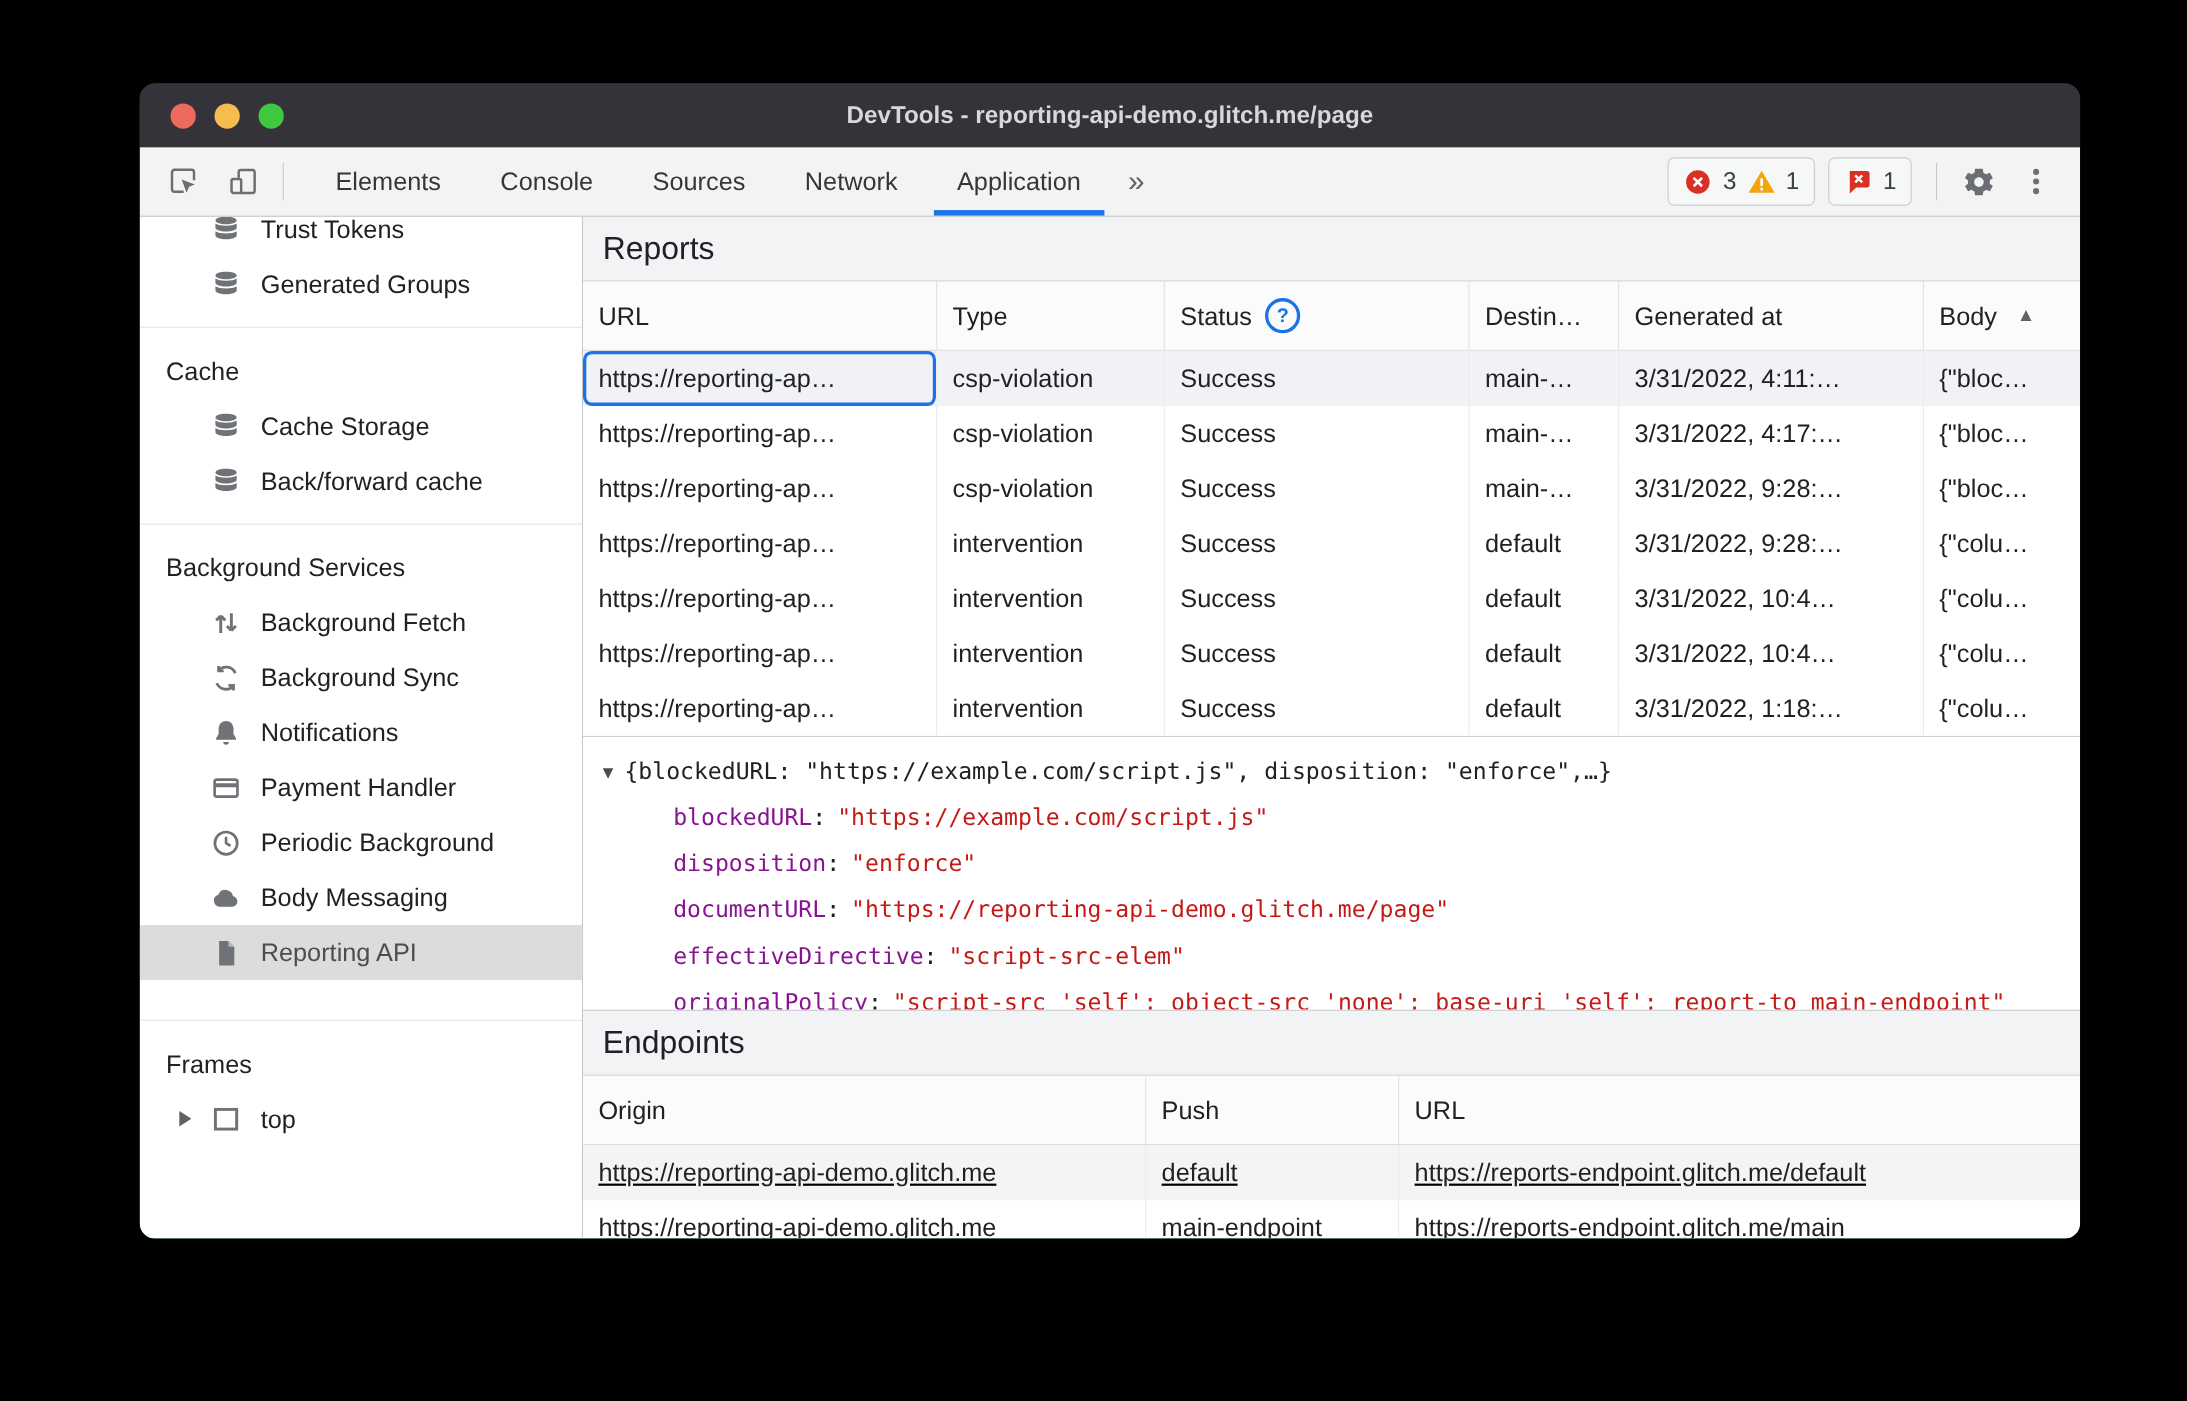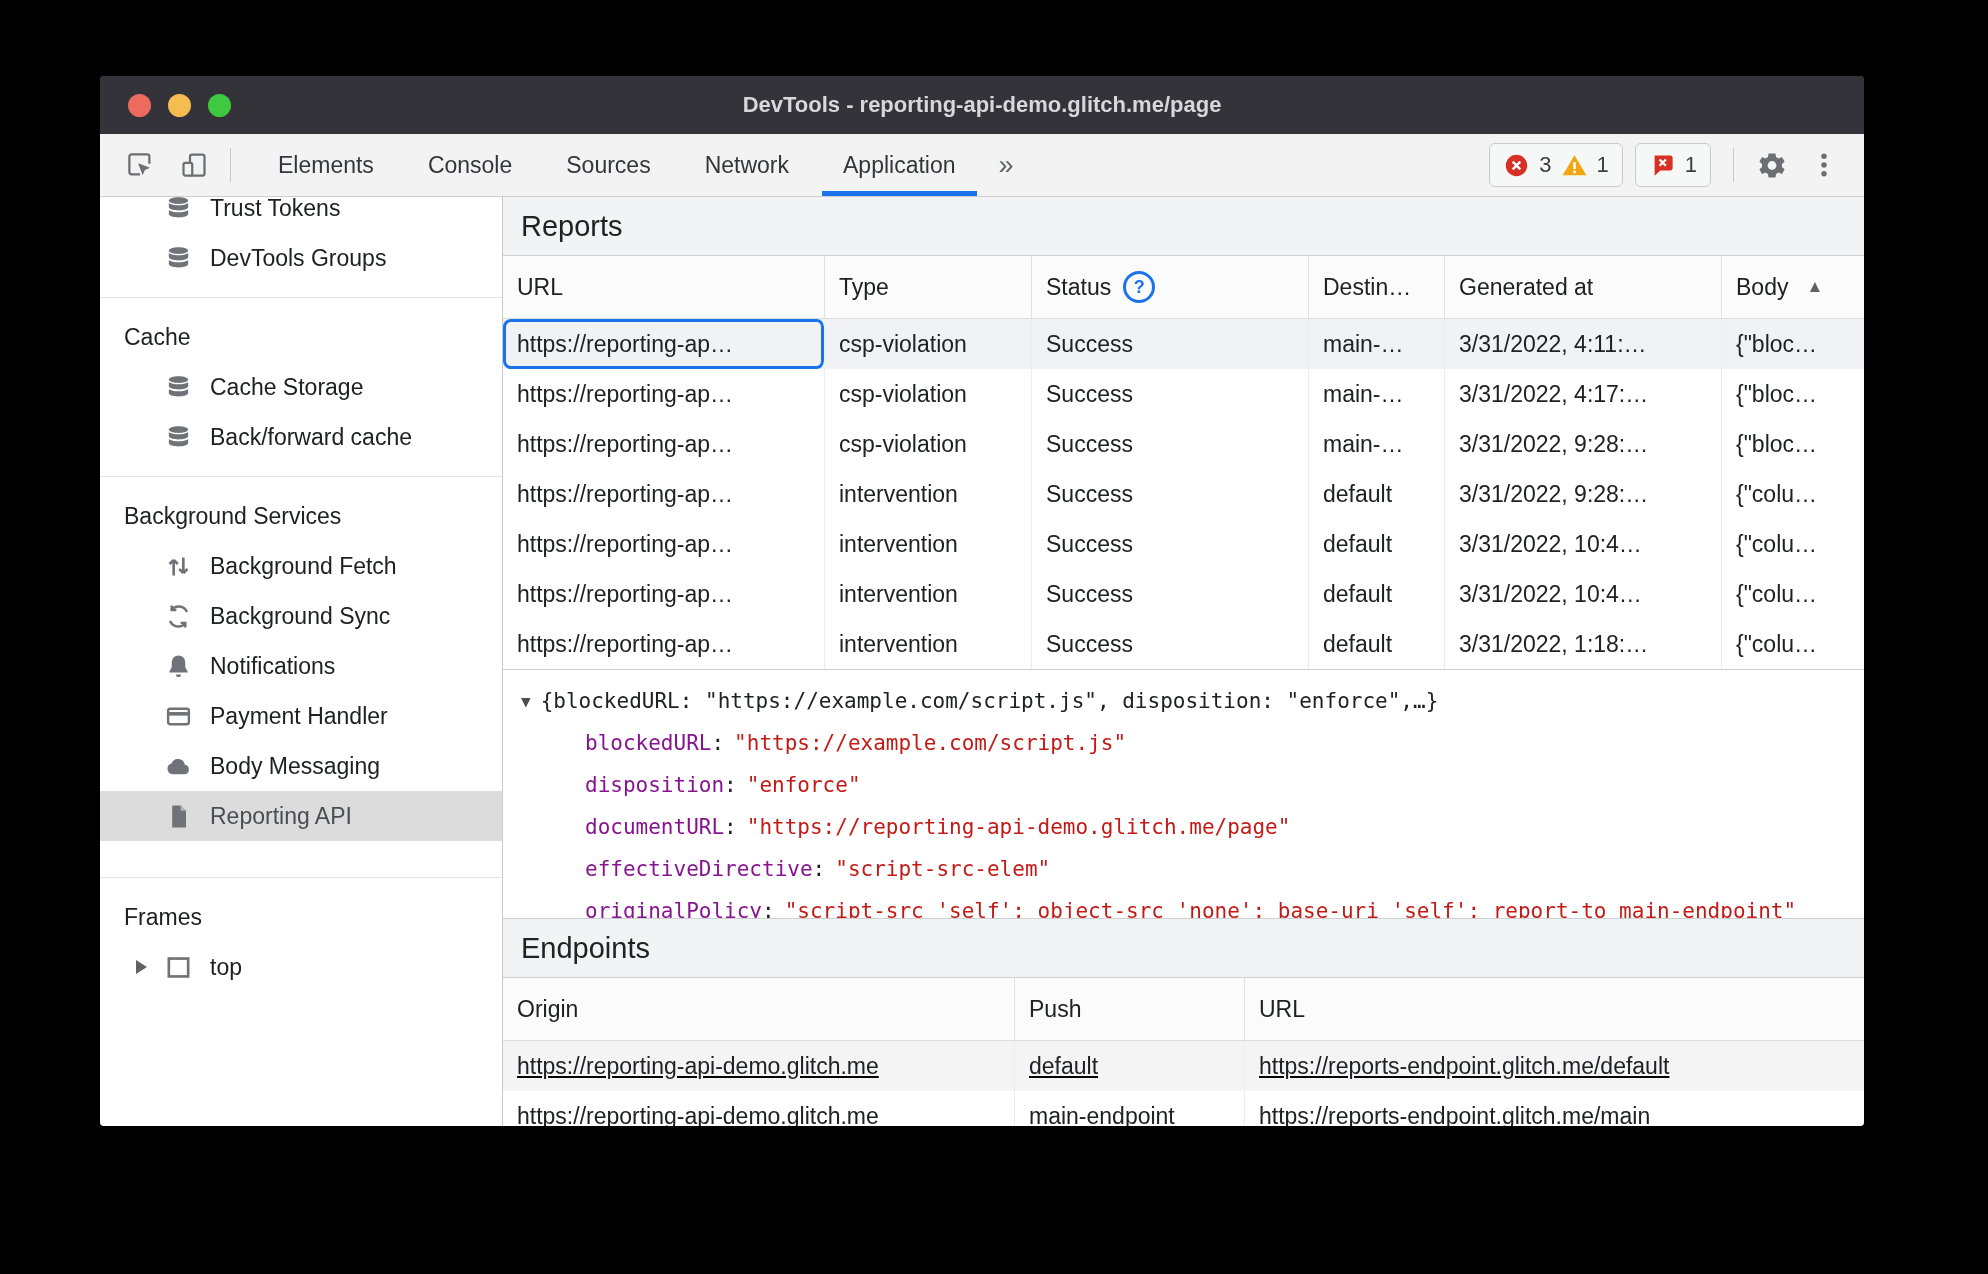--- a/index.html
+++ b/index.html
@@ -1,18 +1,18 @@
 <!DOCTYPE html>
 <html style="--accent: #1a73e8; --titlebar-bg: #34333a; --toolbar-bg: #f3f3f3; --section-head-bg: #f1f3f4; --error-red: #d93025; --warning-yellow: #f2a60d; --key-purple: #881391; --value-red: #c41a16; --selected-row-bg: #f0f2f6; --sidebar-selected-bg: #dcdcdd; --traffic-red: #ed6a5e; --traffic-yellow: #f5bd4f; --traffic-green: #3ec941;"><head>
 <meta charset="utf-8">
 <style>
   html,body{margin:0;padding:0;background:#000;}
   .stage{position:relative;width:1988px;height:1274px;background:#000;overflow:hidden;
          font-family:"Liberation Sans","DejaVu Sans",sans-serif;-webkit-font-smoothing:antialiased;}
-  .window{position:absolute;left:100px;top:76px;width:1764px;height:1050px;border-radius:4px;
+  .window{position:absolute;left:127px;top:76px;width:1764px;height:1050px;border-radius:14px;
           overflow:hidden;background:#15803d;box-shadow:0 45px 110px rgba(0,0,0,.65);}
 
   
   .titlebar{height:58px;background:var(--titlebar-bg);display:flex;align-items:center;position:relative;}
   .lights{display:flex;gap:17px;margin-left:28px;}
   .light{width:23px;height:23px;border-radius:50%;}
   .light.red{background:var(--traffic-red);} .light.yellow{background:var(--traffic-yellow);} .light.green{background:var(--traffic-green);}
   .title-text{position:absolute;left:0;right:0;text-align:center;color:#d8d8da;font-size:22px;font-weight:bold;}
 
   
@@ -189,21 +189,21 @@
         <span>Trust Tokens</span>
       </div>
       <div class="side-item">
         <span class="icon">
           <svg viewBox="0 0 24 24" fill="currentColor">
                 <path d="M12 2.6c4.4 0 8 1.2 8 2.8S16.4 8.2 12 8.2 4 7 4 5.4 7.6 2.6 12 2.6z"></path>
                 <path d="M4 7.6c1.7 1 4.6 1.7 8 1.7s6.3-.7 8-1.7v3.2c0 1.6-3.6 2.8-8 2.8s-8-1.2-8-2.8z"></path>
                 <path d="M4 13.4c1.7 1 4.6 1.7 8 1.7s6.3-.7 8-1.7v3.2c0 1.6-3.6 2.8-8 2.8s-8-1.2-8-2.8z"></path>
               </svg>
         </span>
-        <span>DevTools Groups</span>
+        <span>Generated Groups</span>
       </div>
 
       <div class="side-div"></div>
       <div class="side-section">Cache</div>
       <div class="side-item">
         <span class="icon">
           <svg viewBox="0 0 24 24" fill="currentColor">
                 <path d="M12 2.6c4.4 0 8 1.2 8 2.8S16.4 8.2 12 8.2 4 7 4 5.4 7.6 2.6 12 2.6z"></path>
                 <path d="M4 7.6c1.7 1 4.6 1.7 8 1.7s6.3-.7 8-1.7v3.2c0 1.6-3.6 2.8-8 2.8s-8-1.2-8-2.8z"></path>
                 <path d="M4 13.4c1.7 1 4.6 1.7 8 1.7s6.3-.7 8-1.7v3.2c0 1.6-3.6 2.8-8 2.8s-8-1.2-8-2.8z"></path>
@@ -254,20 +254,29 @@
         <span>Notifications</span>
       </div>
       <div class="side-item">
         <span class="icon">
           <svg viewBox="0 0 24 24" fill="none" stroke="currentColor" stroke-width="2">
                 <rect x="3.4" y="5.6" width="17.2" height="12.8" rx="1.8"></rect>
                 <path d="M3.4 9.8h17.2" stroke-width="3"></path>
               </svg>
         </span>
         <span>Payment Handler</span>
+      </div>
+      <div class="side-item">
+        <span class="icon">
+          <svg viewBox="0 0 24 24" fill="none" stroke="currentColor" stroke-width="2">
+                <circle cx="12" cy="12" r="8.4"></circle>
+                <path d="M12 7.2V12l3.4 2.1"></path>
+              </svg>
+        </span>
+        <span>Periodic Background</span>
       </div>
       <div class="side-item">
         <span class="icon">
           <svg viewBox="0 0 24 24" fill="currentColor">
                 <path d="M7 18.4h9.6a3.9 3.9 0 0 0 .6-7.76A5.7 5.7 0 0 0 6.2 9.5 4.55 4.55 0 0 0 7 18.4z"></path>
               </svg>
         </span>
         <span>Body Messaging</span>
       </div>
       <div class="side-item selected">

